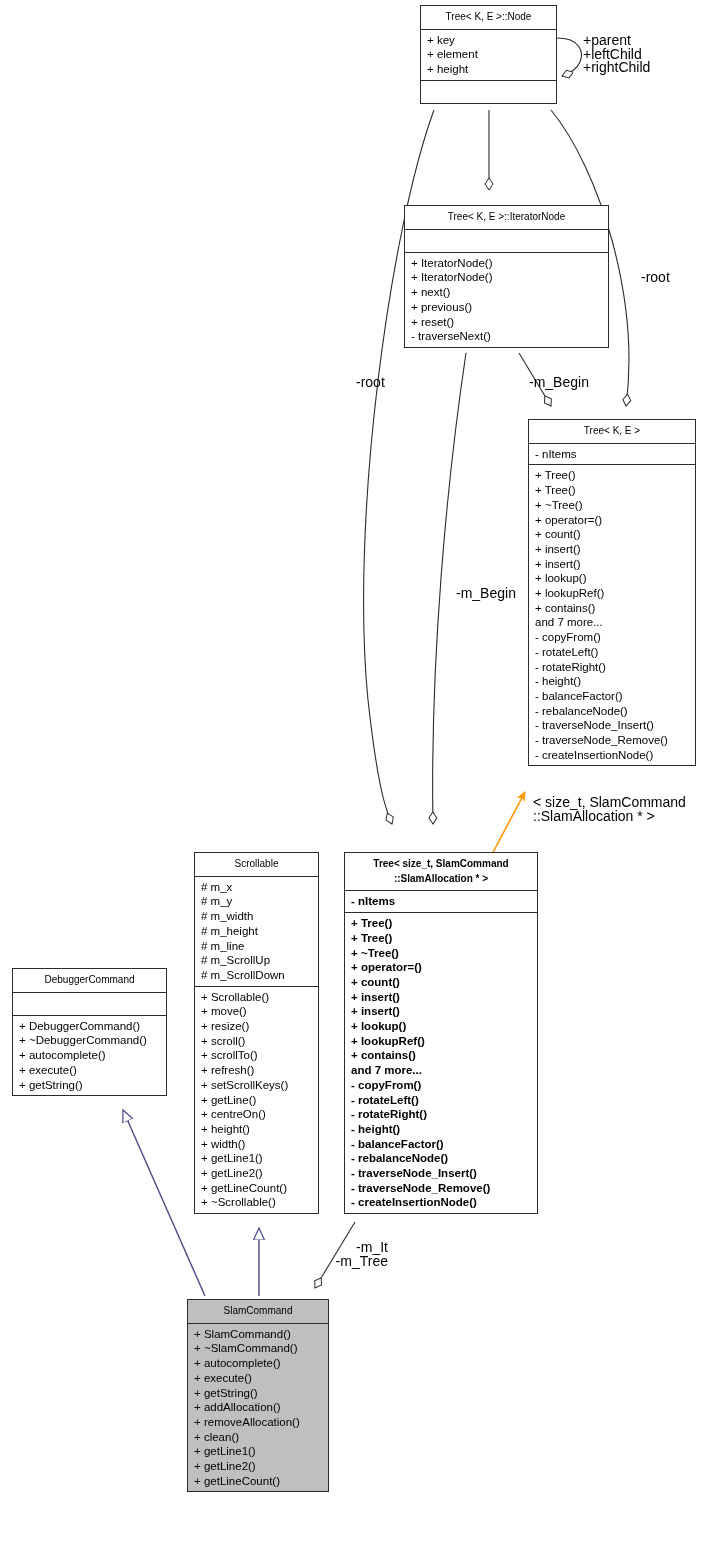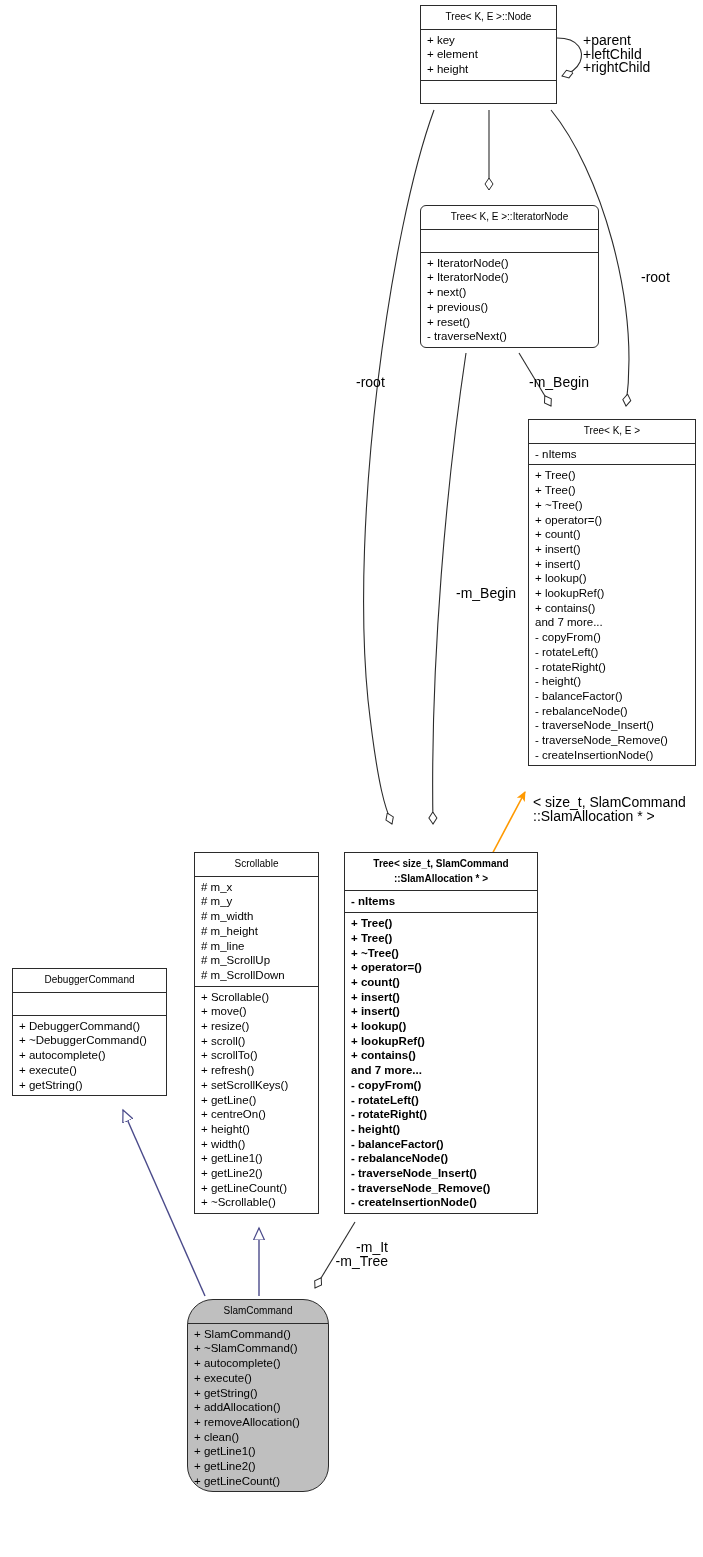--- a/index.html
+++ b/index.html
@@ -29,21 +29,21 @@
     pointer-events: none;
   }
   .uml-class {
     position: absolute;
     border: 1px solid #2b2b2b;
     background: #ffffff;
     box-sizing: border-box;
     font-size: 11.5px;
     line-height: 14.7px;
   }
-  .uml-class.filled { background: #bfbfbf; border-radius: 26px; }
+  .uml-class.filled { background: #bfbfbf; }
   .cls-title {
     text-align: center;
     padding: 4px 4px 4px 4px;
     border-bottom: 1px solid #2b2b2b;
     white-space: pre-line;
     font-size: 10px;
     line-height: 14.7px;
   }
   .cls-attrs {
     border-bottom: 1px solid #2b2b2b;
@@ -133,21 +133,21 @@
   <div class="uml-class" style="left:420px; top:5px; width:137px;">
     <div class="cls-title">Tree&lt; K, E &gt;::Node</div>
     <div class="cls-attrs">
         <div class="member">+ key</div>
         <div class="member">+ element</div>
         <div class="member">+ height</div>
       </div>
     <div class="cls-ops empty" style="height:22px;"></div>
   </div>
 
-  <div class="uml-class" style="left:420px; top:205px; width:179px;border-radius:6px;">
+  <div class="uml-class" style="left:404px; top:205px; width:205px;">
     <div class="cls-title">Tree&lt; K, E &gt;::IteratorNode</div>
     <div class="cls-attrs empty" style="height:22px;"></div>
     <div class="cls-ops">
         <div class="member">+ IteratorNode()</div>
         <div class="member">+ IteratorNode()</div>
         <div class="member">+ next()</div>
         <div class="member">+ previous()</div>
         <div class="member">+ reset()</div>
         <div class="member">- traverseNext()</div>
       </div>

